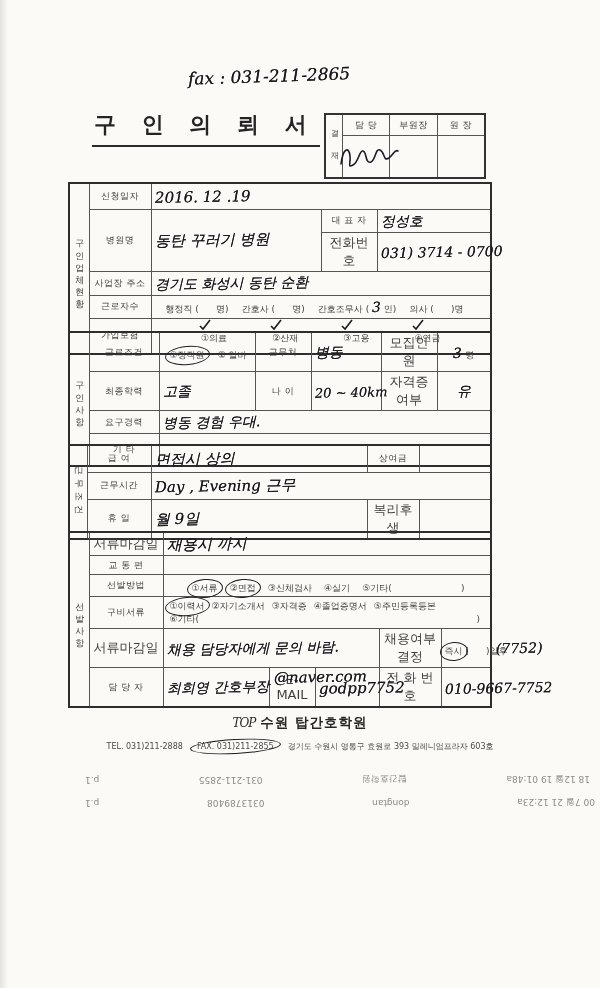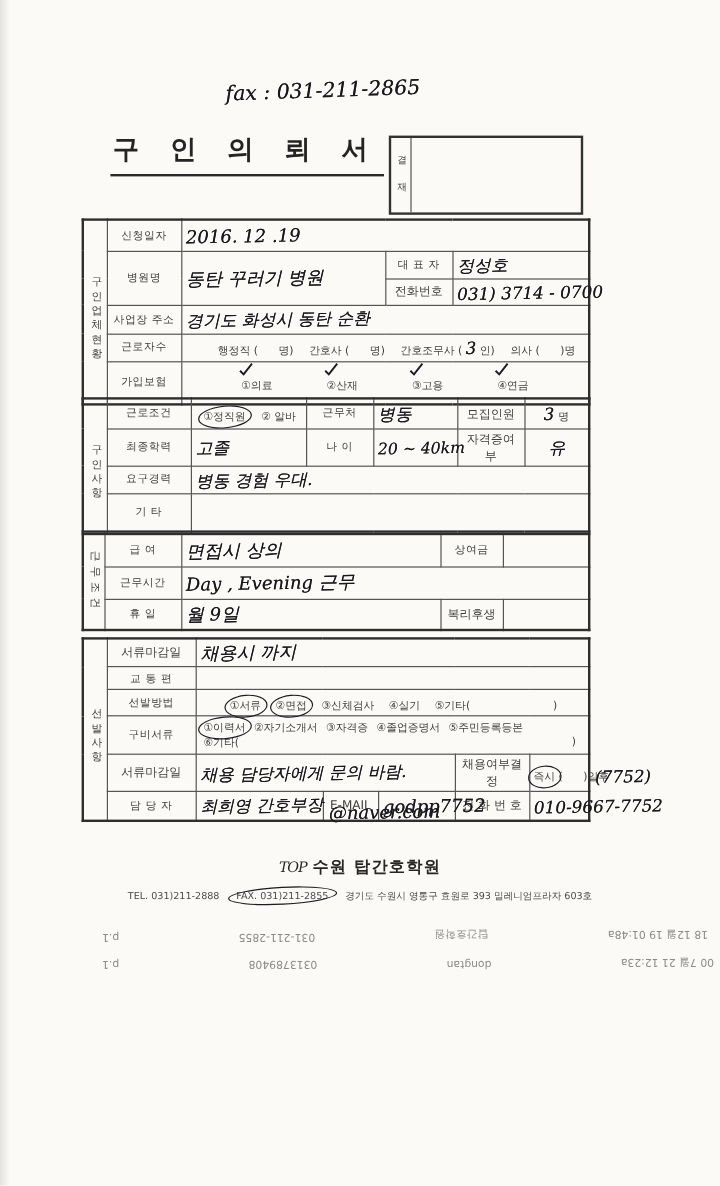--- a/index.html
+++ b/index.html
@@ -7,21 +7,21 @@
   .abs{position:absolute;}
   .edge{left:0;top:0;width:8px;height:100%;background:linear-gradient(90deg,rgba(60,55,50,.12),rgba(0,0,0,0));}
 
   
   .hand{font-family:"DejaVu Serif",serif;font-style:italic;color:#17171d;display:inline-block;
     transform:rotate(-1deg);text-shadow:0 0 .4px #333;white-space:nowrap;}
   .h13{font-size:13px}.h14{font-size:14px}.h15{font-size:15px}.h17{font-size:17px}
 
   
   .plabel{font-size:9px;color:#3e3e3e;text-align:center;padding:1px 2px;letter-spacing:.5px;}
-  .psm{font-size:10px;letter-spacing:0;}
+  .psm{font-size:13px;letter-spacing:0;}
   .pp{font-size:9px;color:#3e3e3e;white-space:pre;}
 
   table.form{position:absolute;border-collapse:collapse;table-layout:fixed;background:transparent;}
   table.form{border:2px solid #2e2e2e;}
   table.form td{border:1px solid #555;padding:1px 3px;vertical-align:middle;overflow:visible;}
   td.vcell{padding-left:8px;text-align:left;}
   td.center{text-align:center;}
 
   .vlabel{writing-mode:vertical-rl;text-orientation:upright;font-size:9px;color:#3c3c3c;
     letter-spacing:3px;margin:0 auto;line-height:1;}
@@ -74,20 +74,36 @@
 
 <div class="abs edge"></div>
 
 <div class="abs hand h17" style="left:188px;top:66px;transform:rotate(-2deg);">fax : 031-211-2865</div>
 
 <div class="abs title" style="left:92px;top:110px;">구 인 의 뢰 서</div>
 
 <div class="abs approval">
   <div class="ap-stamp">
     <div class="vlabel" style="letter-spacing:14px;font-size:8px;">결재</div>
+  </div>
+  <div class="ap-main">
+    <div class="ap-head">
+      <div class="plabel">담 당</div>
+      <div class="plabel">부원장</div>
+      <div class="plabel">원 장</div>
+    </div>
+    <div class="ap-body">
+      <div style="position:relative;">
+        <svg style="position:absolute;left:-8px;top:2px;" width="68" height="36" viewBox="0 0 68 36">
+          <path d="M6 26 C8 10 14 8 15 18 C16 26 12 30 18 27 C24 24 24 12 28 13 C32 14 30 26 36 24 C41 22 40 10 45 12 C50 14 48 24 54 20 C59 16 60 11 63 13" stroke="#1b1b28" stroke-width="1.6" fill="none" stroke-linecap="round"></path>
+        </svg>
+      </div>
+      <div></div>
+      <div></div>
+    </div>
   </div>
 </div>
 
 <table class="form" style="left:68px;top:182px;width:422px;">
   <colgroup>
       <col style="width:20px">
       <col style="width:62px">
       <col style="width:170px">
       <col style="width:56px">
       <col style="width:114px">
@@ -115,21 +131,21 @@
       <span class="hand h14">031) 3714 - 0700</span></td>
   </tr>
   <tr style="height:24px">
     <td class="plabel">사업장 주소</td>
     <td class="vcell" colspan="3">
       <span class="hand h14">경기도  화성시  동탄 순환</span></td>
   </tr>
   <tr style="height:23px">
     <td class="plabel">근로자수</td>
     <td class="vcell" colspan="3" style="padding-left:14px;">
-      <span class="pp" style="margin-right:8px;margin-left:16px;">행정직 (      명)</span>
+      <span class="pp" style="margin-right:8px;">행정직 (      명)</span>
       <span class="pp" style="margin-right:8px;">간호사 (      명)</span>
       <span class="pp">간호조무사 ( </span><span class="hand h14">3</span><span class="pp" style="margin-right:8px;"> 인)</span>
       <span class="pp">의사 (      )명</span>
     </td>
   </tr>
   <tr style="height:36px">
     <td class="plabel">가입보험</td>
     <td class="ins-cell" colspan="3">
       <span class="chkwrap"><svg class="chkmark" viewBox="0 0 12 12">
               <path d="M1 7 L4 10 L11 1" stroke="#1b1b22" stroke-width="1.6" fill="none"></path>

